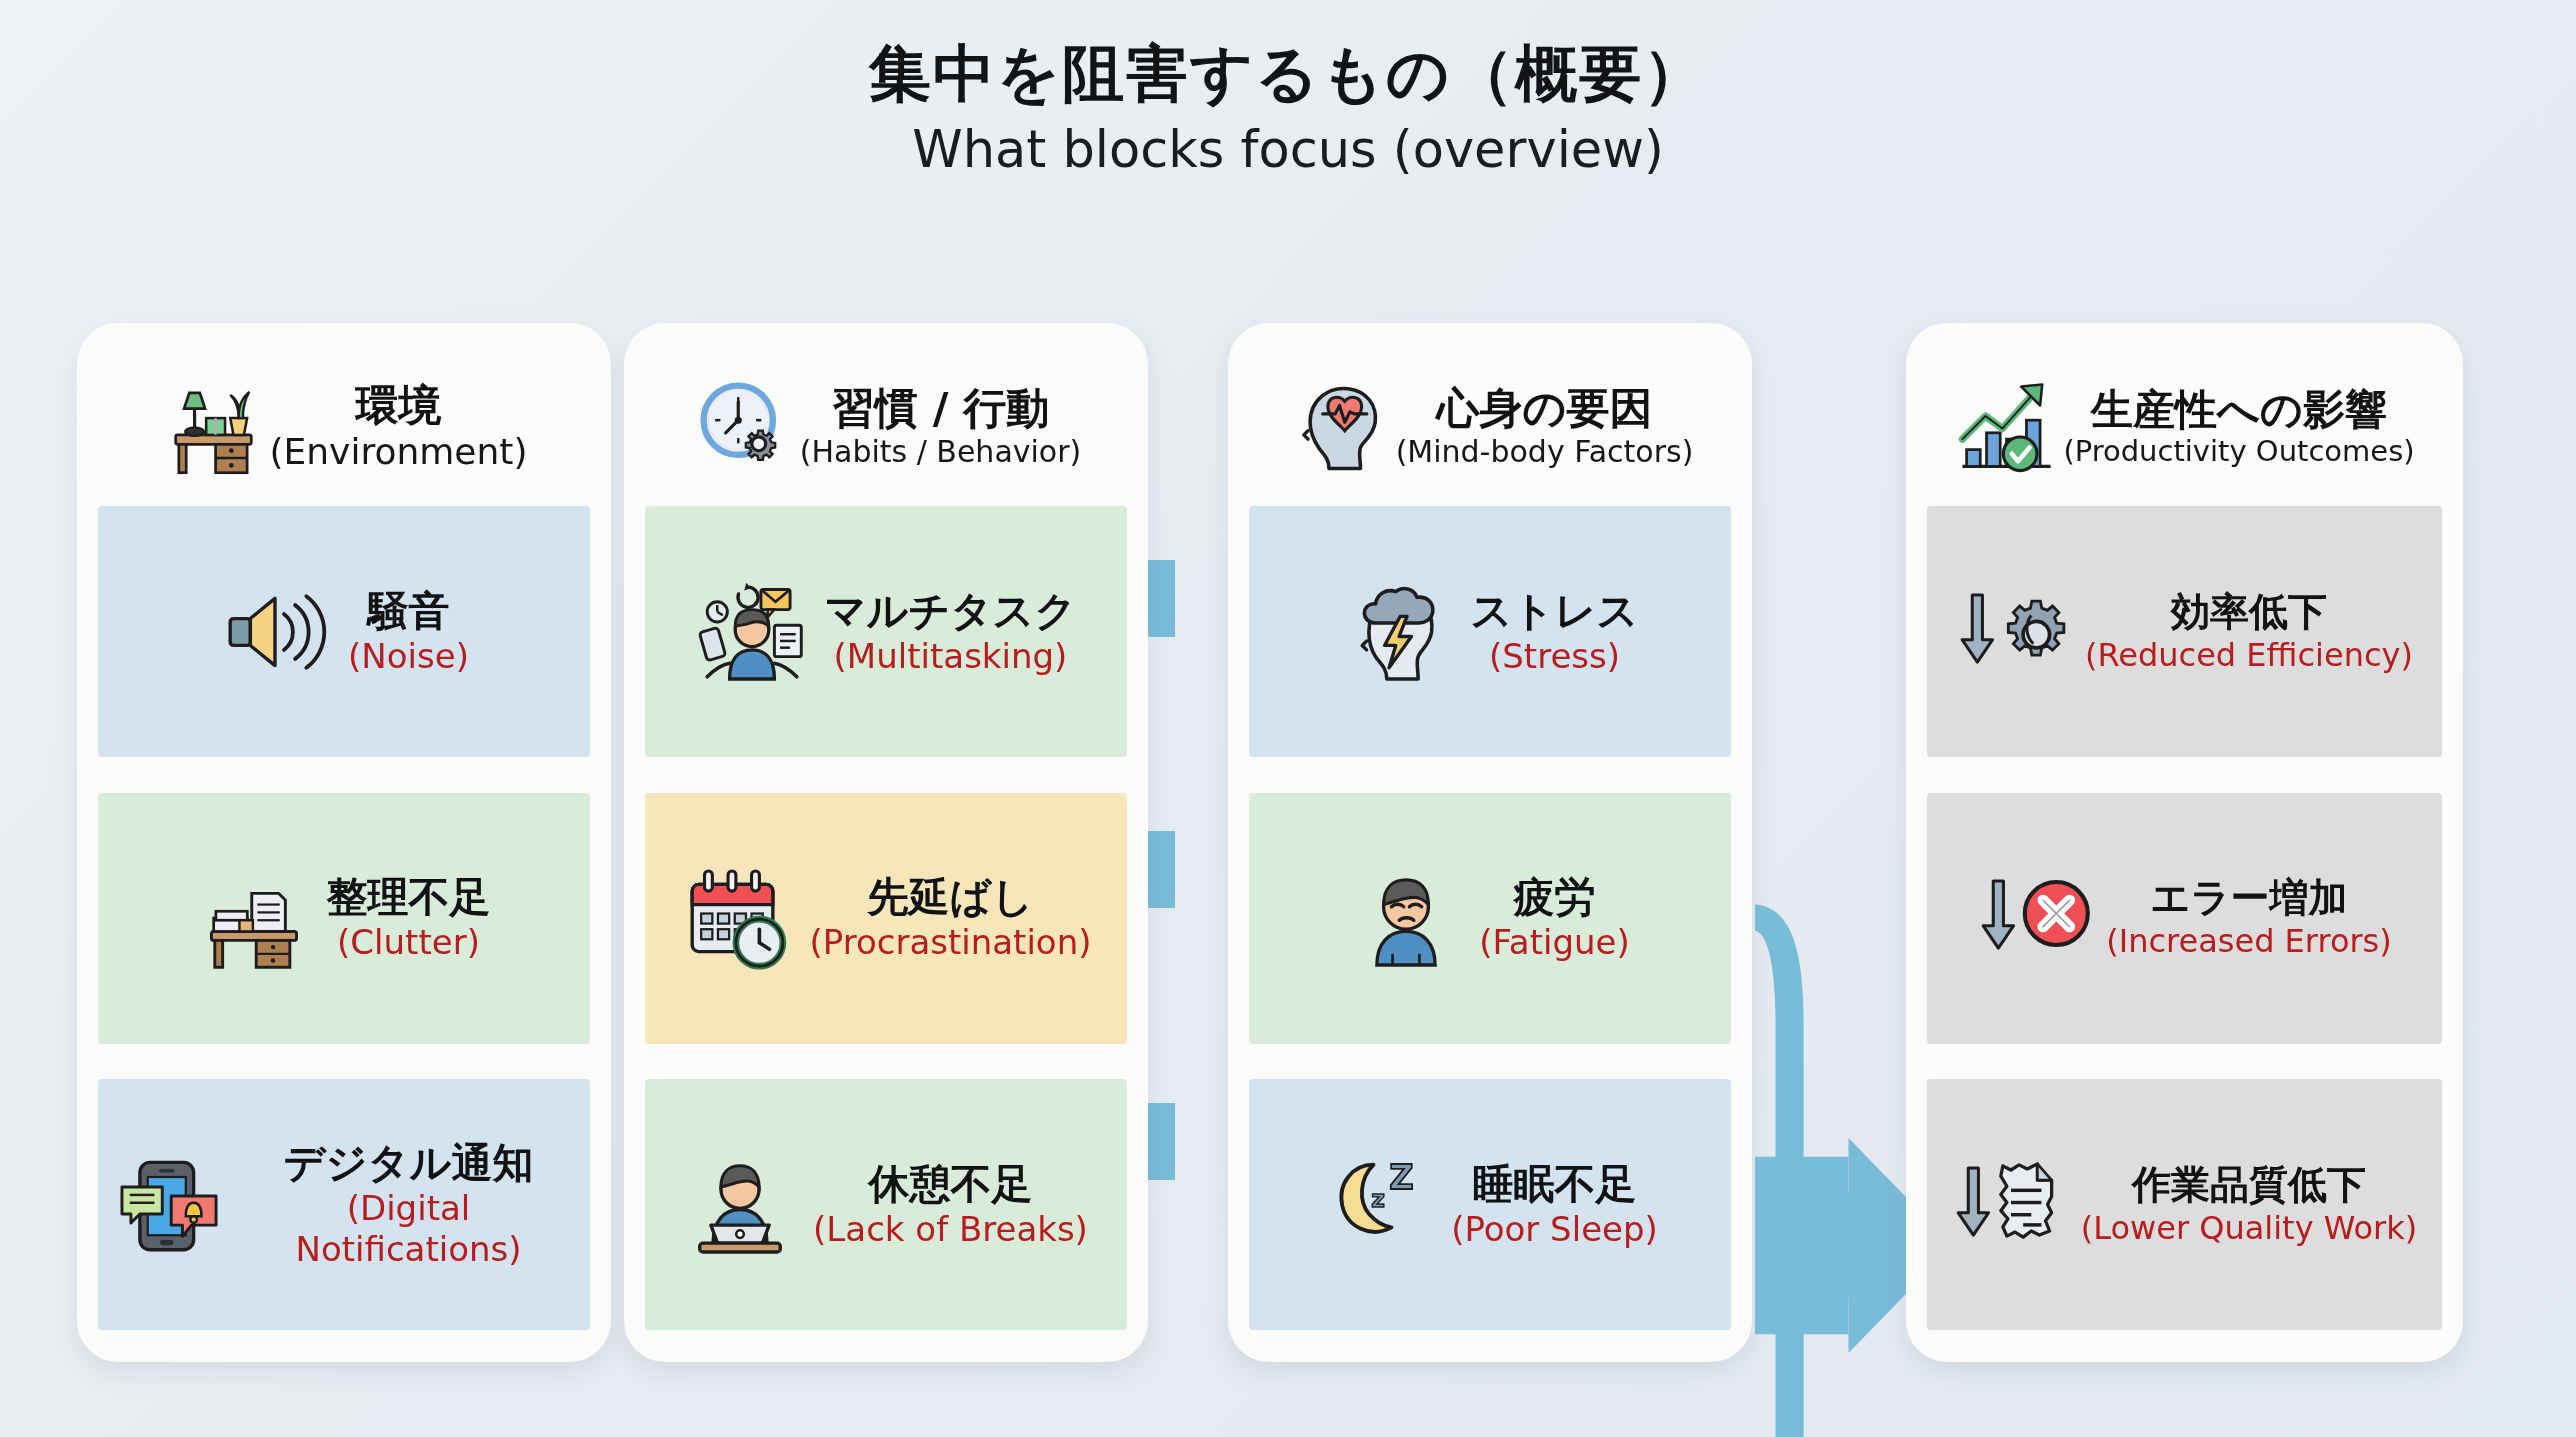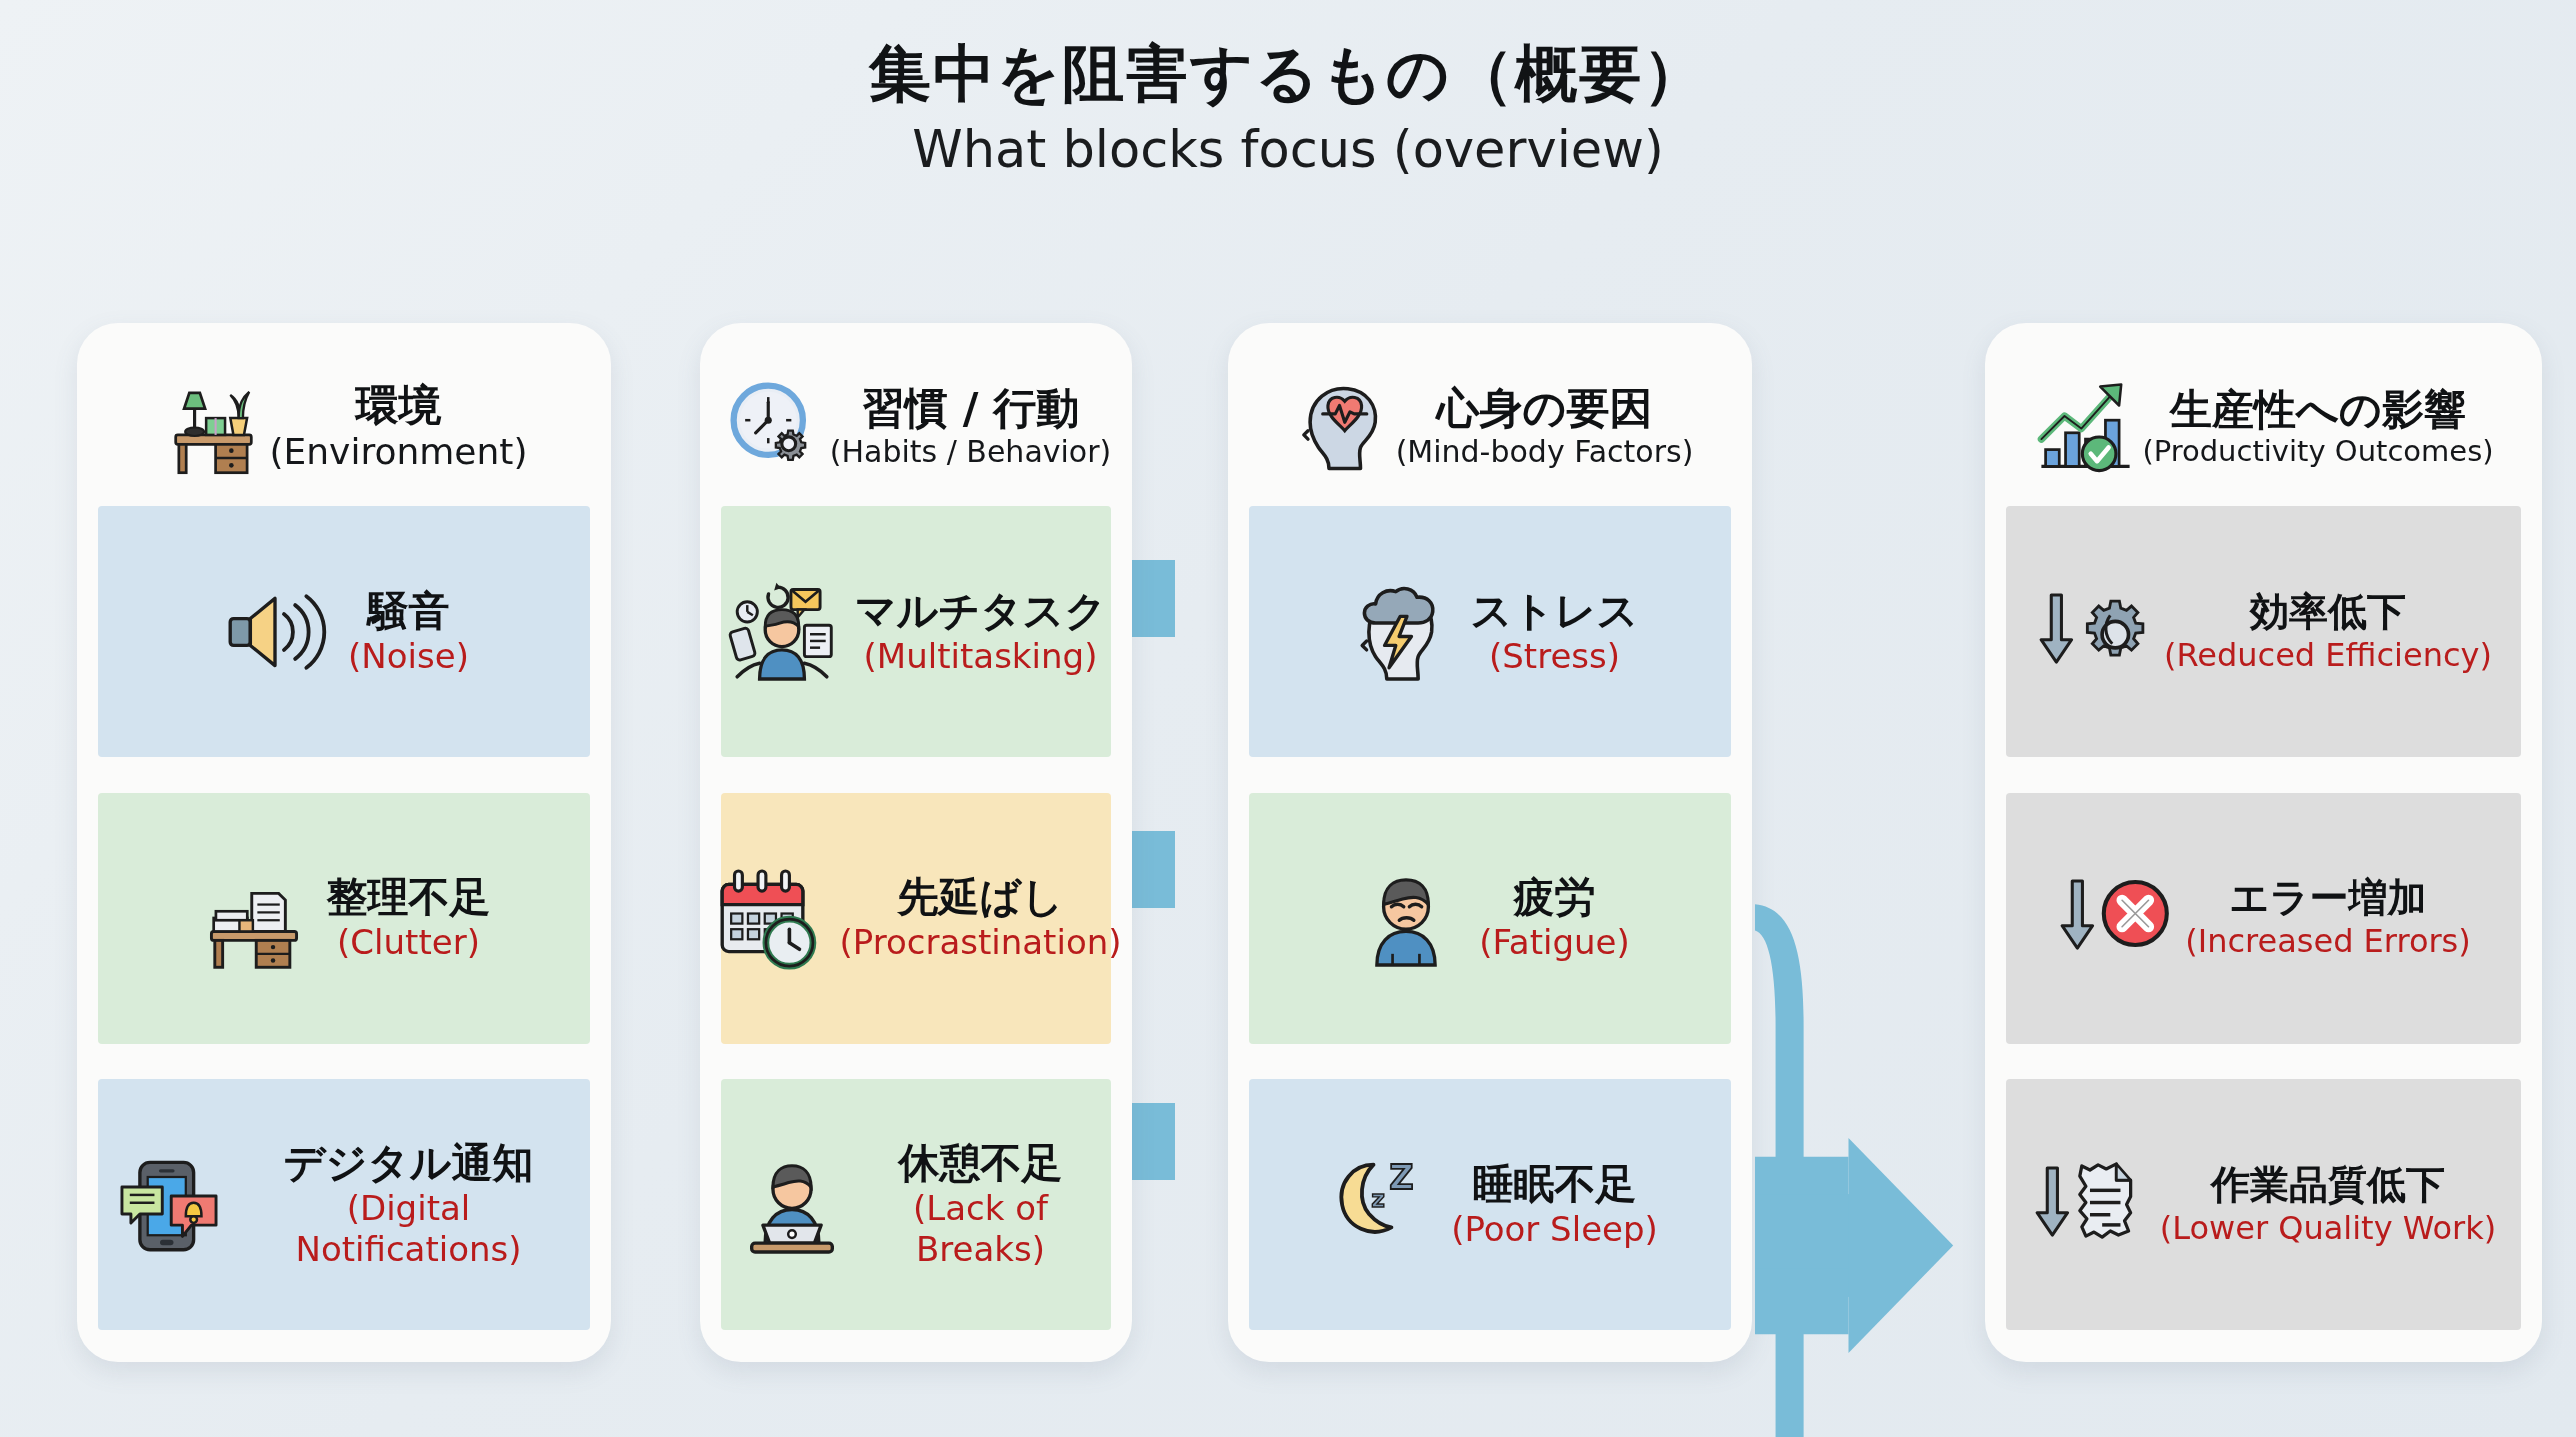--- a/index.html
+++ b/index.html
@@ -54,23 +54,23 @@
     box-shadow: 0 9.4px 24px rgba(90,110,130,0.13);
     top: 0;
     height: 1039px;
     box-sizing: border-box;
     padding: 24px 20.6px 22.5px 20.6px;
     display: flex;
     flex-direction: column;
     align-items: stretch;
   }
   .panel.cause1 { left: 77px;  width: 534px; }
-  .panel.cause2 { left: 700px; width: 432px; }
+  .panel.cause2 { left: 624px; width: 524px; }
   .panel.cause3 { left: 1228px; width: 524px; }
-  .panel.outcome { left: 1985px; width: 557px; }
+  .panel.outcome { left: 1906px; width: 557px; }
 
   
   .panel-header {
     display: flex;
     align-items: center;
     justify-content: center;
     gap: 4px;
     height: 159px;
     flex: 0 0 auto;
   }

